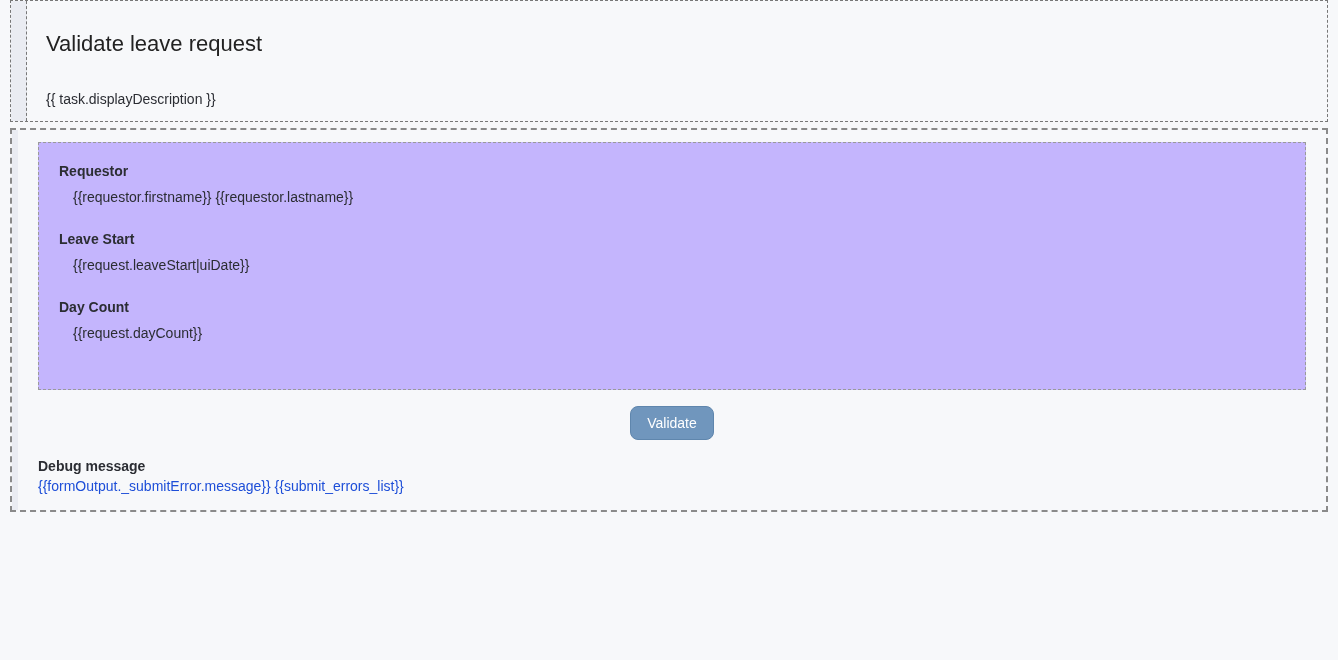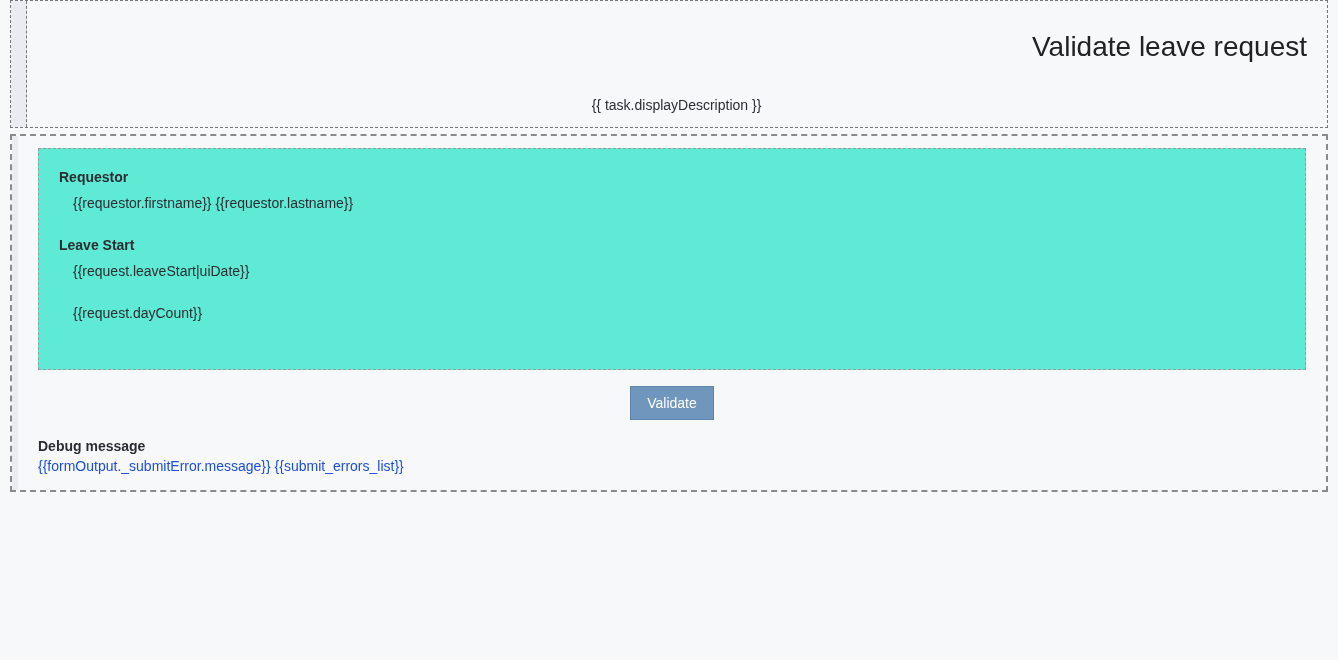--- a/index.html
+++ b/index.html
@@ -30,30 +30,29 @@
     bottom: 0;
     width: 15px;
     background: #eaecf2;
     border-right: 1px dashed #777;
   }
   .top-inner {
     margin-left: 15px;
     padding: 0 20px;
   }
   .page-title {
-    text-align: right;
-    font-size: 28px;
+    text-align: left;
+    font-size: 22px;
     font-weight: 400;
     margin: 20px 0 34px 0;
     color: #222;
   }
   .task-desc {
     font-size: 14px;
     color: #2b2d33;
-    text-align: center;
   }
 
   .main-panel {
     position: relative;
     background: #f7f8fa;
     border: 2px dashed #8a8a8a;
     padding: 12px 0 16px 0;
   }
   .main-panel::before {
     content: "";
@@ -71,21 +70,21 @@
 
   .section-heading {
     font-size: 18px;
     font-weight: 600;
     margin: 6px 0 20px 14px;
     color: #2b2d33;
   }
 
   .details-box {
     border: 1px dashed #9a9a9a;
-    background: #5eead4;
+    background: #c4b5fd;
     padding: 20px 20px 24px 20px;
     margin-bottom: 16px;
   }
 
   .field-label {
     font-size: 14px;
     font-weight: 700;
     margin: 0 0 10px 0;
     color: #2b2d33;
   }
@@ -103,21 +102,21 @@
     font-size: 14px;
     color: #2b2d33;
   }
   .checkbox-row input { margin: 0 8px 0 0; }
 
   .btn-row { text-align: center; margin: 14px 0 18px 0; }
   .btn {
     background: #7096bd;
     color: #fff;
     border: 1px solid #5f86ad;
-    border-radius: 0;
+    border-radius: 8px;
     padding: 8px 16px;
     font-size: 14px;
     cursor: pointer;
   }
 
   .debug-label {
     font-size: 14px;
     font-weight: 700;
     margin: 0 0 4px 0;
     color: #2b2d33;
@@ -144,20 +143,21 @@
 
 
       <div class="details-box">
 
         <div class="field-label">Requestor</div>
         <div class="field-value">{{requestor.firstname}} {{requestor.lastname}}</div>
 
         <div class="field-label">Leave Start</div>
         <div class="field-value">{{request.leaveStart|uiDate}}</div>
 
+        <div class="field-label">Day Count</div>
         <div class="field-value last">{{request.dayCount}}</div>
 
       </div>
 
       <div class="btn-row">
         <button class="btn">Validate</button>
       </div>
 
       <div class="debug-label">Debug message</div>
       <div class="debug-text">{{formOutput._submitError.message}} {{submit_errors_list}}</div>

